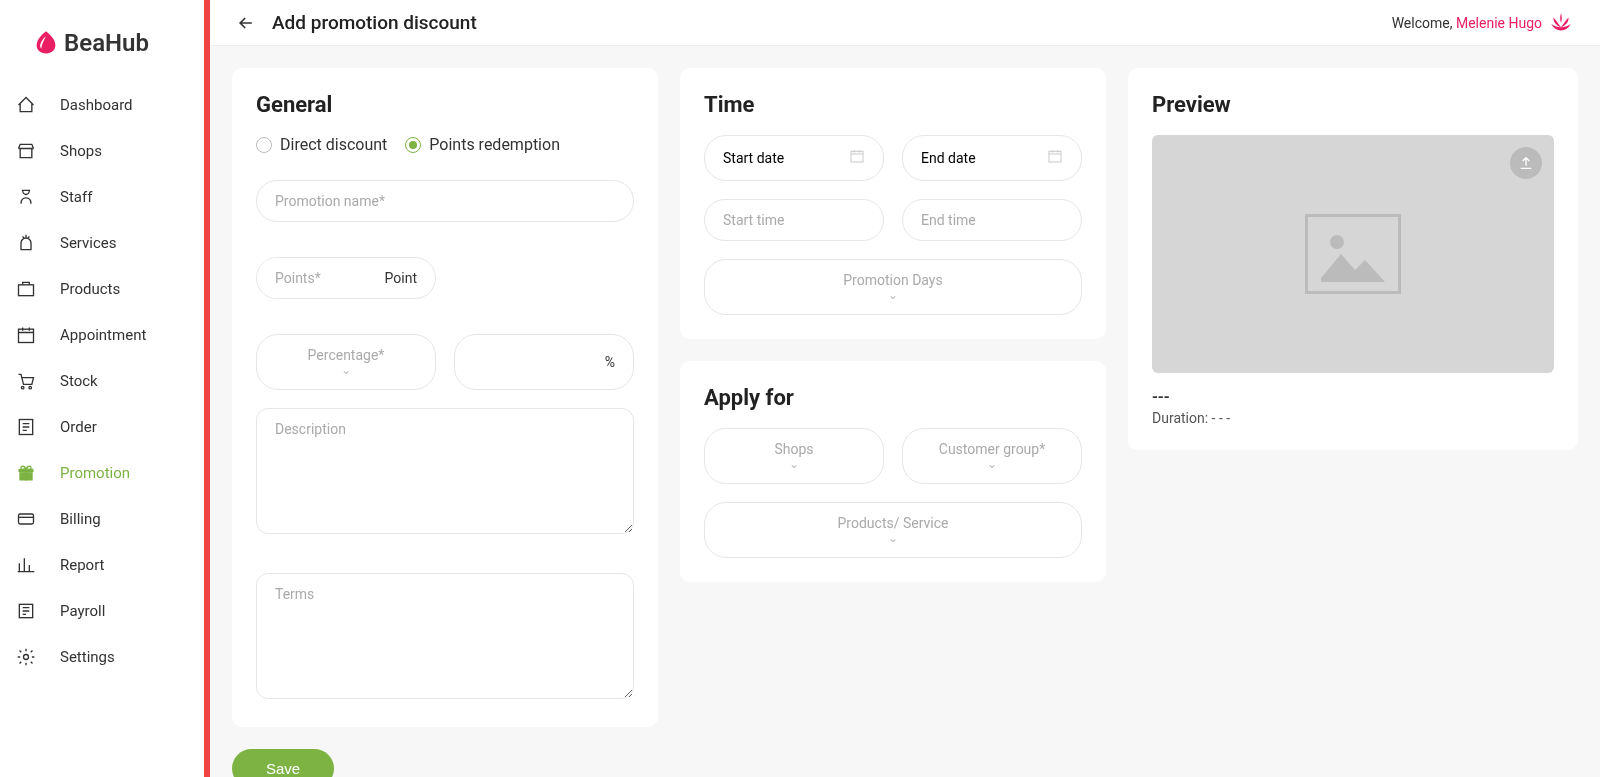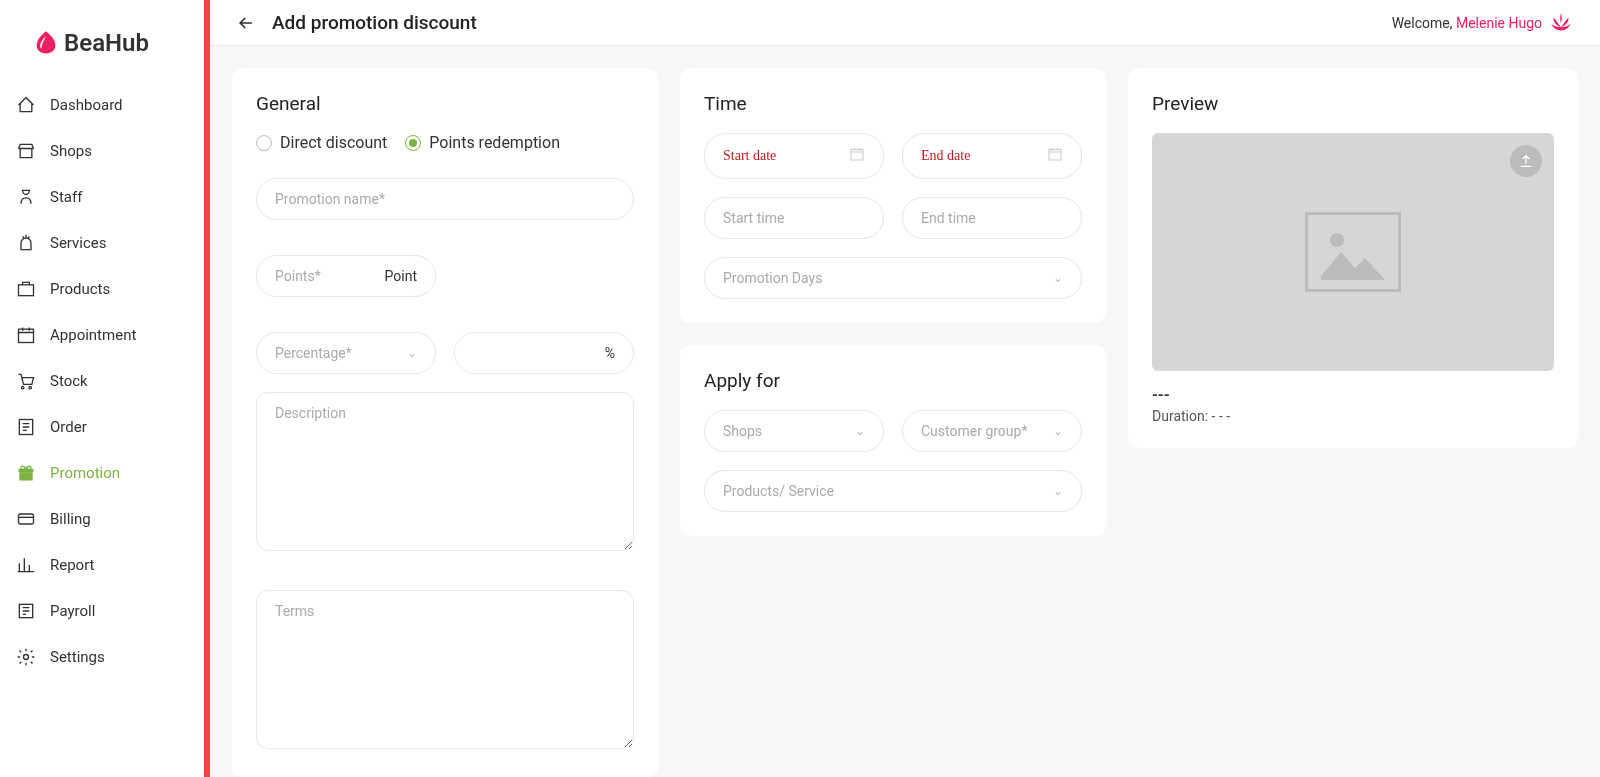--- a/index.html
+++ b/index.html
@@ -4,21 +4,21 @@
 <style>
 * { box-sizing: border-box; margin: 0; padding: 0; }
 body { font-family: -apple-system, BlinkMacSystemFont, 'Segoe UI', Roboto, sans-serif; background: #f7f7f7; color: #333; width: 1600px; height: 777px; overflow: hidden; }
 .app { display: flex; height: 100%; }
 
 
 .sidebar { width: 210px; background: #fff; border-right: 6px solid #ef4444; display: flex; flex-direction: column; }
 .logo { padding: 28px 20px 24px 32px; display:flex; align-items:center; gap:4px;}
 .logo svg { height: 30px; }
 .nav { flex: 1; }
-.nav-item { display: flex; align-items: center; gap: 14px; padding: 13px 16px; cursor: pointer; color: #333; font-size: 15px; }
+.nav-item { display: flex; align-items: center; gap: 24px; padding: 13px 16px; cursor: pointer; color: #333; font-size: 15px; }
 .nav-item.active { color: #7cb342; }
 .nav-item .nav-icon { width: 20px; height: 20px; display:flex; align-items:center; justify-content:center; }
 .nav-item .nav-icon svg { width: 20px; height: 20px; }
 
 
 .main { flex: 1; display: flex; flex-direction: column; background: #f7f7f7; }
 .topbar { height: 46px; background: #fff; border-bottom: 1px solid #eee; display: flex; align-items: center; padding: 0 24px; }
 .back-arrow { width: 24px; height: 24px; display:flex; align-items:center; justify-content:center; cursor:pointer; margin-right: 14px; }
 .page-title { font-size: 19px; font-weight: 500; color: #222; }
 .topbar-spacer { flex:1; }
@@ -26,47 +26,47 @@
 .welcome .username { color: #e91e63; }
 .avatar-icon { width: 30px; height: 30px; display:flex; align-items:center; justify-content:center;}
 
 .content { flex:1; padding: 22px; display:flex; gap: 22px; align-items:flex-start; overflow:auto;}
 .col { display:flex; flex-direction:column; gap:22px; }
 .col-left { width: 426px; }
 .col-mid { width: 426px; }
 .col-right { flex:1; }
 
 .card { background:#fff; border-radius:10px; padding: 24px; }
-.card h3 { font-size: 19px; font-weight: 400; margin-bottom: 18px; color:#222;}
+.card h3 { font-size: 22px; font-weight: 700; margin-bottom: 18px; color:#222;}
 .label { font-size: 14px; color:#333; margin-bottom:10px; }
 
 .radio-row { display:flex; align-items:center; gap: 18px; margin-bottom: 26px;}
 .radio { display:flex; align-items:center; gap:8px; cursor:pointer; font-size:16px; }
 .radio .dot { width:16px; height:16px; border:1.5px solid #bbb; border-radius:50%; display:flex; align-items:center; justify-content:center;}
 .radio.selected .dot { border-color:#7cb342; }
 .radio.selected .dot::after { content:''; width:8px; height:8px; background:#7cb342; border-radius:50%; }
 
 .input, .select, .textarea { width:100%; border:1px solid #e6e6e6; border-radius:22px; padding: 12px 18px; font-size:14px; color:#333; background:#fff; outline:none; font-family:inherit;}
 .input::placeholder, .textarea::placeholder { color:#aaa; }
 .field { margin-bottom: 35px; }
 .field-row { display:flex; gap: 18px; margin-bottom:18px;}
 .field-row > * { flex:1; }
 
 .input-group { display:flex; align-items:center; border:1px solid #e6e6e6; border-radius:22px; padding: 0 18px 0 0; background:#fff;}
 .input-group .input { border:none; flex:1; }
 .input-group .suffix { color:#333; font-size:14px; }
 
-.select { display:flex; align-items:center; justify-content:space-between; cursor:pointer;}
+.select { display:flex; align-items:center; justify-content:space-between; cursor:pointer;flex-direction:column;}
 .select .chev { color:#bbb; font-size:12px;}
 .select .ph { color:#aaa; }
 
-.textarea { border-radius:12px; height:159px; resize:both; }
+.textarea { border-radius:12px; height:126px; resize:both; }
 
 .date-input { display:flex; align-items:center; justify-content:space-between; border:1px solid #e6e6e6; border-radius:22px; padding:12px 18px; cursor:pointer;}
-.date-input .ph { color:#b91c1c; font-size:14px;font-family:Liberation Serif, serif;}
+.date-input .ph { color:#000000; font-size:14px;}
 .date-input .cal-icon { color:#ccc; }
 
 .save-btn { background:#7cb342; color:#fff; border:none; border-radius:22px; padding: 11px 34px; font-size:15px; cursor:pointer; }
 
 .preview-img { width:100%; height:238px; background:#d6d6d6; border-radius:6px; position:relative; display:flex; align-items:center; justify-content:center;}
 .preview-img .upload-btn { position:absolute; top:12px; right:12px; width:32px; height:32px; background:#bbb; border-radius:50%; display:flex; align-items:center; justify-content:center; cursor:pointer;}
 .preview-img .img-placeholder { width:96px; height:80px; border:3px solid #bbb; display:flex; align-items:center; justify-content:center; position:relative;}
 .preview-meta { padding-top:14px;}
 .preview-title { font-size:16px; font-weight:600; margin-bottom:4px;}
 .preview-duration { font-size:14px; color:#555;}

